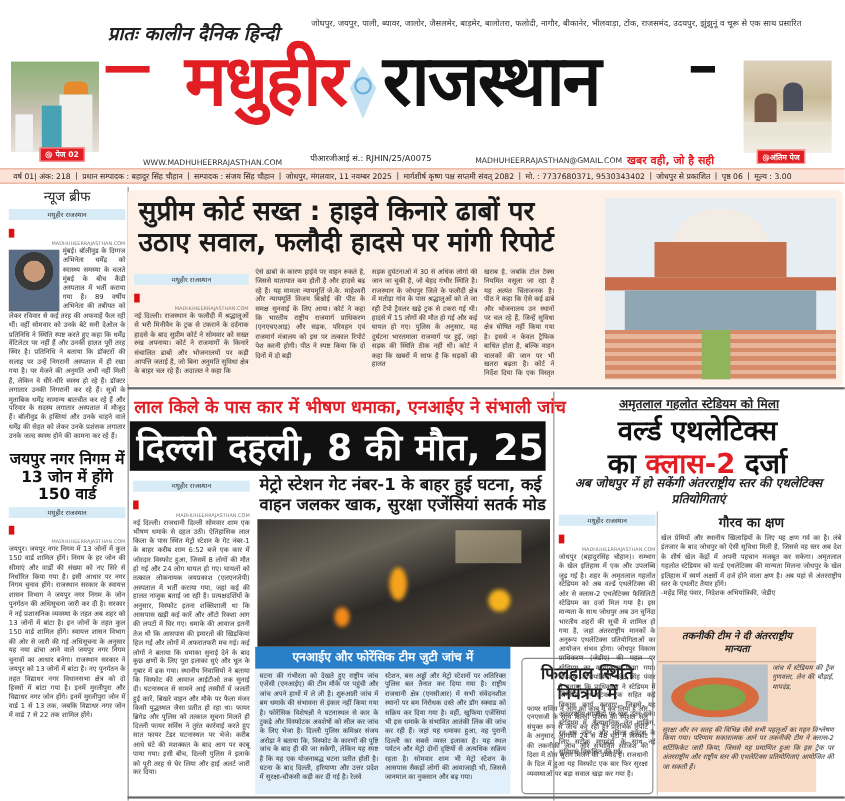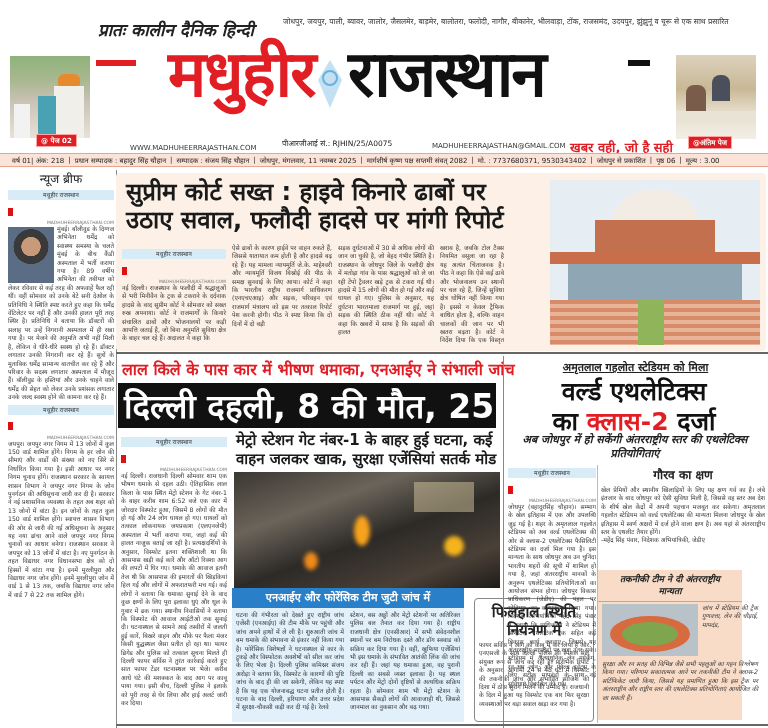--- a/index.html
+++ b/index.html
@@ -7,21 +7,21 @@
 .abs{position:absolute;}
 .photo{position:absolute;overflow:hidden;}
 .tagline{left:98px;top:18px;font-size:17px;font-style:italic;font-weight:bold;color:#222;font-family:"DejaVu Serif",serif;}
 .logo-red{left:100px;top:42px;font-size:64px;font-weight:900;color:#e01e24;letter-spacing:-2px;font-family:"DejaVu Sans",sans-serif;line-height:1;}
 .logo-black{left:360px;top:42px;font-size:64px;font-weight:900;color:#111;letter-spacing:-2px;line-height:1;}
 .logo-bar{position:absolute;background:#e01e24;height:6px;}
 .cities{left:283px;top:16px;font-size:7.5px;color:#333;white-space:nowrap;}
 .pr{left:282px;top:138px;font-size:7.5px;color:#222;}
 .web{left:130px;top:144px;font-size:7px;color:#333;}
 .mail{left:432px;top:142px;font-size:7px;color:#333;}
-.slogan{left:570px;top:138px;font-size:13px;font-weight:bold;color:#e01e24;}
+.slogan{left:570px;top:138px;font-size:10px;font-weight:bold;color:#e01e24;}
 .badge{background:#e01e24;color:#fff;font-size:7px;font-weight:bold;padding:1px 4px;border:1px solid #fca5a5;}
 .dateline{left:0;top:153px;width:768px;height:14px;background:#fbe3d8;border-top:1px solid #e8a58f;border-bottom:1px solid #e8a58f;font-size:7px;color:#222;display:flex;align-items:center;padding-left:12px;white-space:nowrap;gap:4px;}
 .left-col{left:8px;top:170px;width:106px;}
 .vrule{position:absolute;background:#888;width:1px;}
 .hrule{position:absolute;background:#666;height:2px;}
 .col-head{font-size:12px;font-weight:normal;text-align:center;color:#222;}
 .brief-title{font-size:15px;font-weight:900;text-align:center;line-height:1.15;color:#111;}
 .byline{background:#d7ecf7;font-size:6px;text-align:center;color:#333;margin:3px 0 1px;padding:1px 0;}
 .redsq{display:inline-block;width:5px;height:8px;background:#d11;vertical-align:middle;}
 .site{font-size:4.5px;color:#777;text-align:right;}
@@ -90,20 +90,21 @@
 
 <div class="abs left-col">
   <div class="col-head">न्यूज ब्रीफ</div>
   <div class="byline">मधुहीर राजस्थान</div>
   <div><span class="redsq"></span></div>
   <div class="site">MADHUHEERRAJASTHAN.COM</div>
   <div style="position:relative;">
     <div style="float:left;width:46px;height:56px;margin:2px 3px 0 0;background:radial-gradient(circle at 50% 35%,#c89a7a 0 22%,#3a3a3a 23% 40%,#5b6d84 41%);"></div>
     <div class="body-text">मुंबई। बॉलीवुड के दिग्गज अभिनेता धर्मेंद्र को स्वास्थ्य समस्या के चलते मुंबई के बीच कैंडी अस्पताल में भर्ती कराया गया है। 89 वर्षीय अभिनेता की तबीयत को लेकर रविवार से कई तरह की अफवाहें फैल रही थीं। वहीं सोमवार को उनके बेटे सनी देओल के प्रतिनिधि ने स्थिति स्पष्ट करते हुए कहा कि धर्मेंद्र वेंटिलेटर पर नहीं हैं और उनकी हालत पूरी तरह स्थिर है। प्रतिनिधि ने बताया कि डॉक्टरों की सलाह पर उन्हें निगरानी अस्पताल में ही रखा गया है। पर मेजने की अनुमति अभी नहीं मिली है, लेकिन वे धीरे-धीरे स्वस्थ हो रहे हैं। डॉक्टर लगातार उनकी निगरानी कर रहे हैं। सूत्रों के मुताबिक धर्मेंद्र सामान्य बातचीत कर रहे हैं और परिवार के सदस्य लगातार अस्पताल में मौजूद हैं। बॉलीवुड के हस्तियां और उनके चाहने वाले धर्मेंद्र की सेहत को लेकर उनके प्रशंसक लगातार उनके जल्द स्वस्थ होने की कामना कर रहे हैं।</div>
   </div>
+  <div class="brief-title" style="margin-top:8px;font-size:14px;">जयपुर नगर निगम में 13 जोन में होंगे 150 वार्ड</div>
   <div class="byline">मधुहीर राजस्थान</div>
   <div><span class="redsq"></span></div>
   <div class="site">MADHUHEERRAJASTHAN.COM</div>
   <div class="body-text">जयपुर। जयपुर नगर निगम में 13 जोनों में कुल 150 वार्ड शामिल होंगे। निगम के हर जोन की सीमाएं और वार्डों की संख्या को नए सिरे से निर्धारित किया गया है। इसी आधार पर नगर निगम चुनाव होंगे। राजस्थान सरकार के स्वायत्त शासन विभाग ने जयपुर नगर निगम के जोन पुनर्गठन की अधिसूचना जारी कर दी है। सरकार ने नई प्रशासनिक व्यवस्था के तहत अब शहर को 13 जोनों में बांटा है। इन जोनों के तहत कुल 150 वार्ड शामिल होंगे। स्वायत्त शासन विभाग की ओर से जारी की गई अधिसूचना के अनुसार यह नया ढांचा आने वाले जयपुर नगर निगम चुनावों का आधार बनेगा। राजस्थान सरकार ने जयपुर को 13 जोनों में बांटा है। नए पुनर्गठन के तहत विद्याधर नगर विधानसभा क्षेत्र को दो हिस्सों में बांटा गया है। इनमें मुरलीपुरा और विद्याधर नगर जोन होंगे। इनमें मुरलीपुरा जोन में वार्ड 1 से 13 तक, जबकि विद्याधर नगर जोन में वार्ड 7 से 22 तक शामिल होंगे।</div>
 </div>
 <div class="vrule" style="left:116px;top:170px;height:558px;"></div>
 
 <div class="abs lead-box"></div>
 <div class="abs lead-head">सुप्रीम कोर्ट सख्त : हाइवे किनारे ढाबों पर उठाए सवाल, फलौदी हादसे पर मांगी रिपोर्ट</div>
 <div class="abs" style="left:122px;top:246px;width:104px;">

